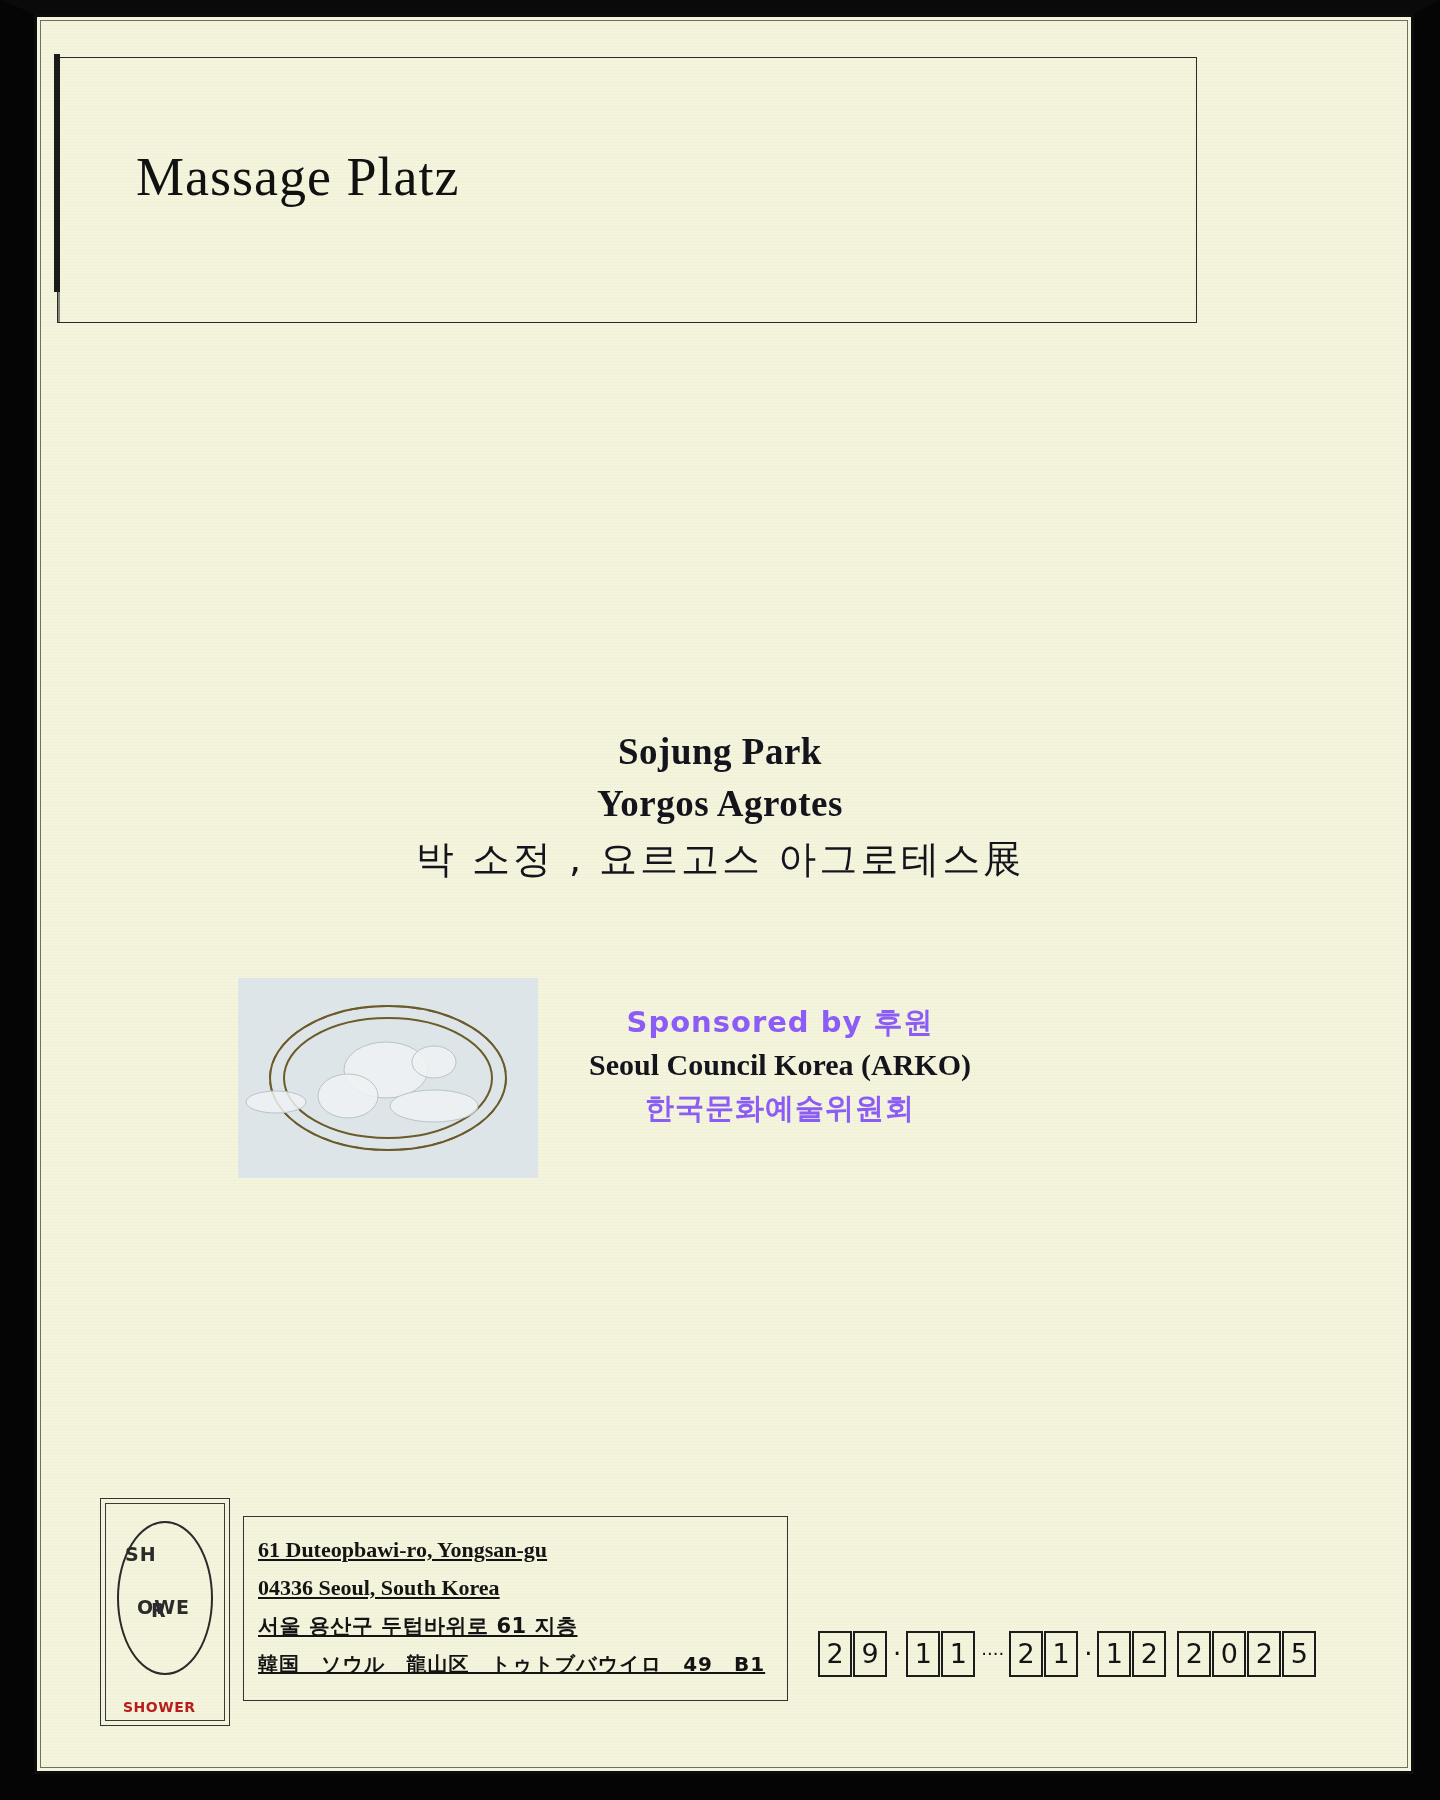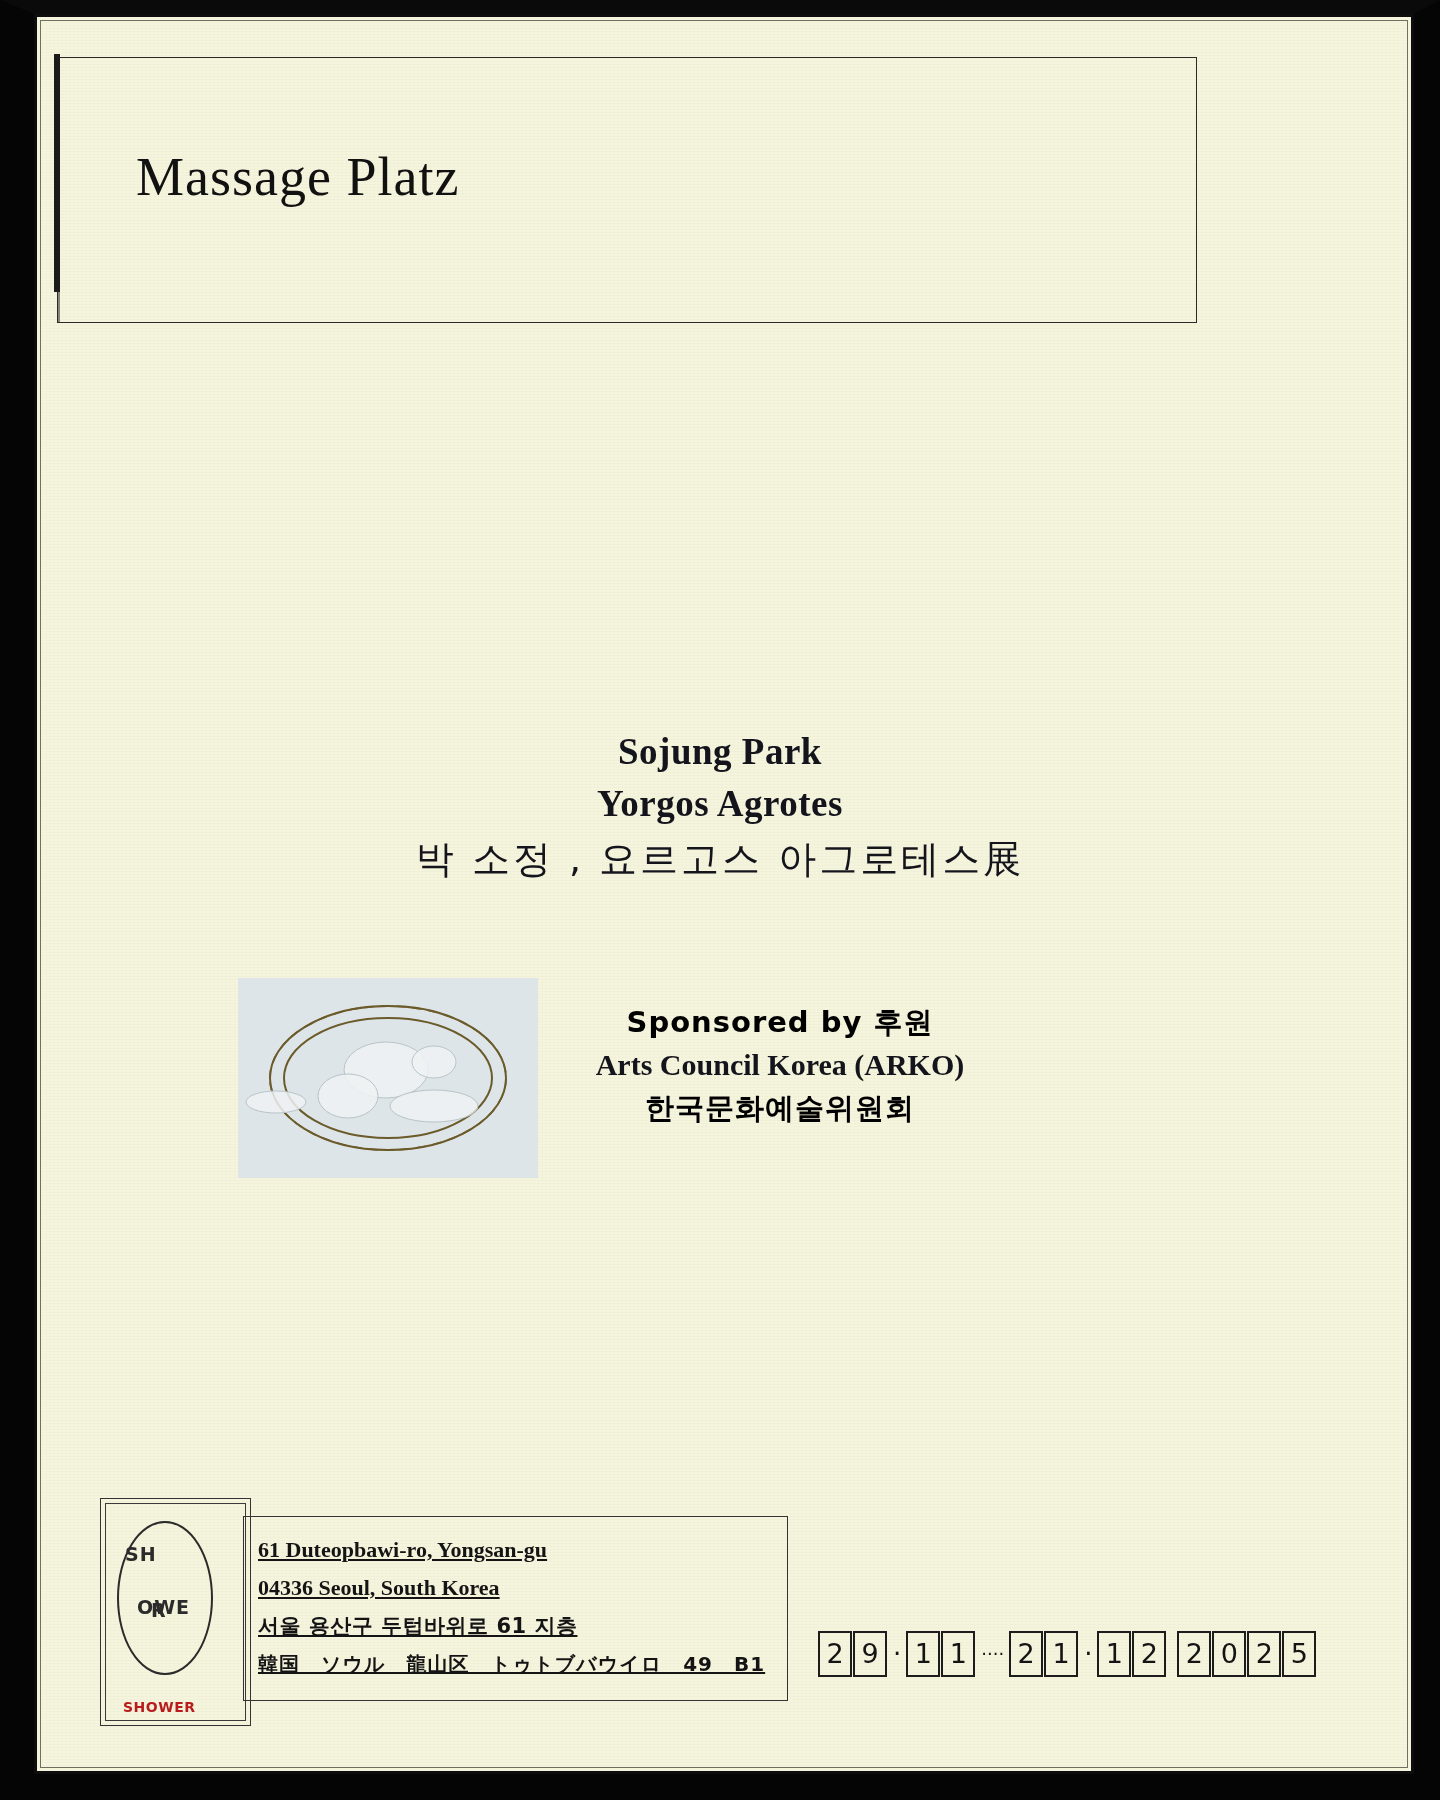--- a/index.html
+++ b/index.html
@@ -127,40 +127,40 @@
     font-size: 30px;
     line-height: 42px;
     color: #14141c;
   }
   .sponsor-kr {
     font-family: "DejaVu Sans", sans-serif;
     font-weight: bold;
     font-size: 29px;
     line-height: 44px;
     letter-spacing: 1px;
-    color: #000000;
+    color: #8b5cf6;
   }
 
   
   .stamp {
     position: absolute;
     left: 238px;
     top: 978px;
     width: 300px;
     height: 200px;
     background: #dde5e8;
   }
   .stamp svg { display: block; }
 
   
   .logo-box {
     position: absolute;
     left: 100px;
     top: 1498px;
-    width: 151px;
+    width: 130px;
     height: 228px;
     box-sizing: border-box;
     border: 1px solid #333;
   }
   .logo-box .inner {
     position: absolute;
     inset: 4px;
     border: 1px solid #3a3a3a;
   }
   .logo-oval {
@@ -284,21 +284,21 @@
         <ellipse cx="110" cy="118" rx="30" ry="22"></ellipse>
         <ellipse cx="196" cy="84" rx="22" ry="16"></ellipse>
         <ellipse cx="196" cy="128" rx="44" ry="16"></ellipse>
         <ellipse cx="38" cy="124" rx="30" ry="11"></ellipse>
       </g>
     </svg>
   </div>
 
   <div class="sponsor-block">
     <div class="sponsor-kr">Sponsored by 후원</div>
-    <div class="sponsor-line">Arts Council Korea (ARKO)</div>
+    <div class="sponsor-line">Seoul Council Korea (ARKO)</div>
     <div class="sponsor-kr">한국문화예술위원회</div>
   </div>
 
   <div class="logo-box">
     <div class="inner"></div>
     <div class="logo-oval"></div>
     <div class="logo-word logo-w1">SH</div>
     <div class="logo-word logo-w2">OWE</div>
     <div class="logo-word logo-w3">R</div>
     <div class="logo-caption">SHOWER</div>

